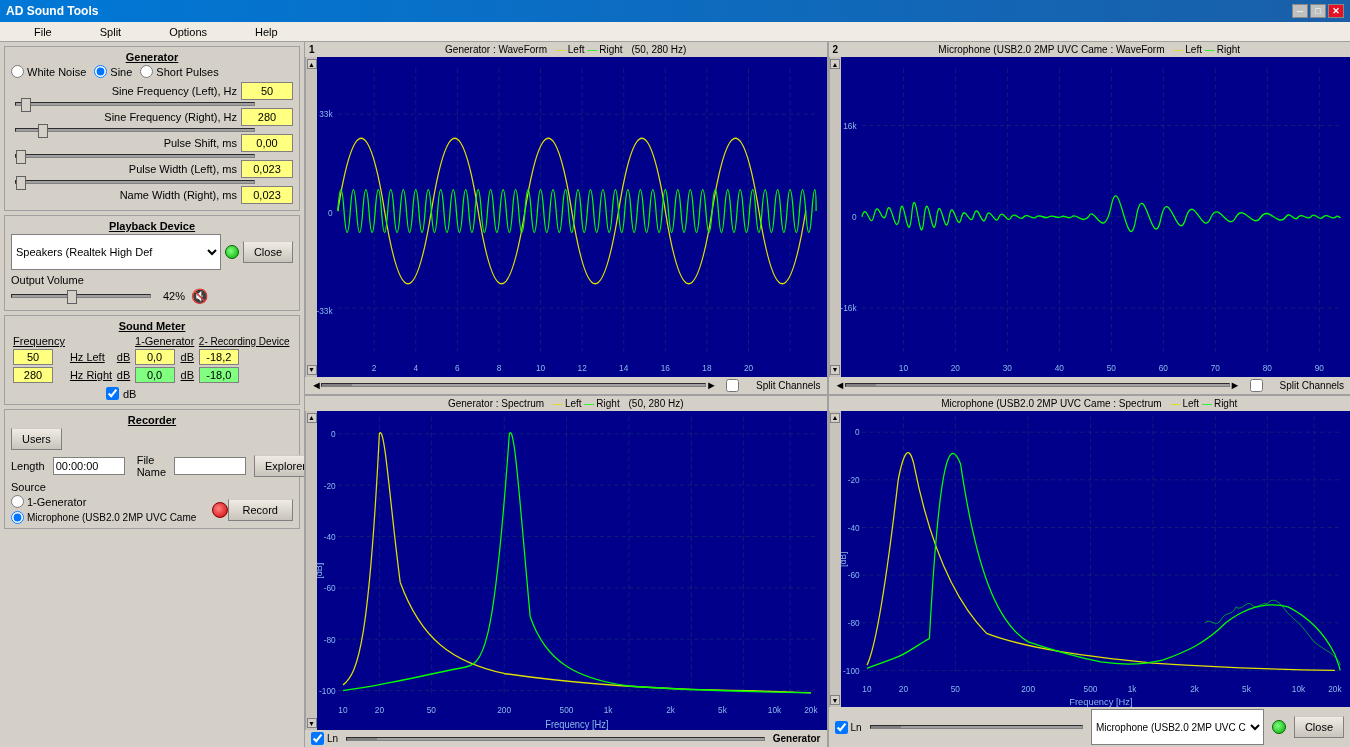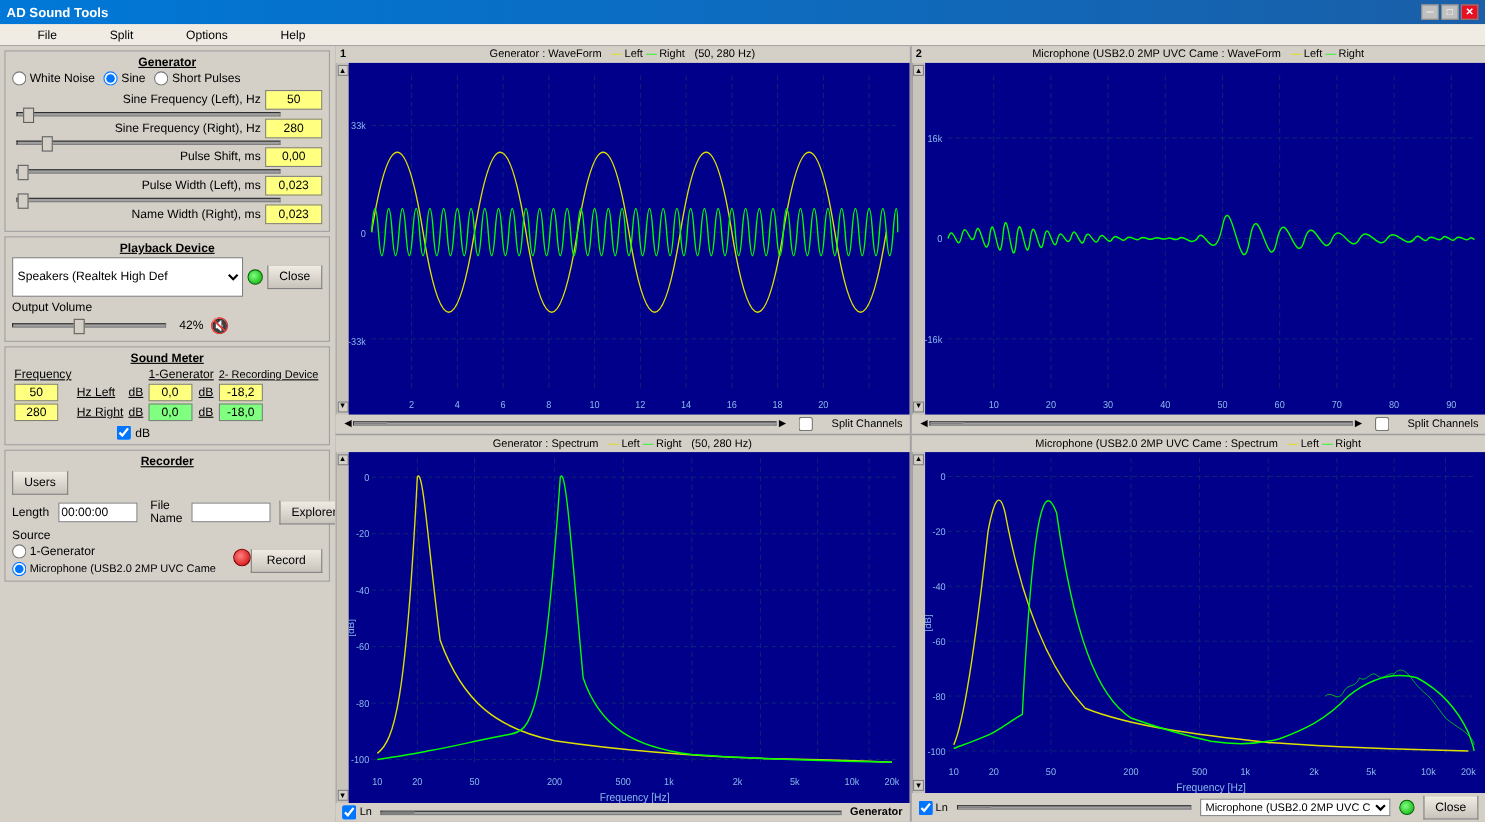--- a/index.html
+++ b/index.html
@@ -344,21 +344,21 @@
       cursor: pointer;
       font-size: 7px;
       display: flex; align-items: center; justify-content: center;
     }
     .chart-with-scroll {
       display: flex;
       flex: 1;
       overflow: hidden;
     }
     .bottom-select {
-      height: 16px;
+      height: 36px;
       font-size: 10px;
       background: white;
       border: 1px solid #808080;
     }
   </style>
 </head>
 <body>
 
 <div class="title-bar">
   <span>AD Sound Tools</span>
@@ -511,21 +511,21 @@
         <div style="display:flex;flex-direction:column;gap:3px">
           <label class="radio-label">
             <input type="radio" name="source" style=""> 
               <span>1-Generator</span>
           </label>
           <label class="radio-label">
             <input type="radio" name="source" checked="" style=""> 
               <span style="font-size:10px">Microphone (USB2.0 2MP UVC Came</span>
           </label>
         </div>
-        <div style="display:flex;gap:0">
+        <div style="display:flex;align-items:center;gap:0">
           <div class="rec-indicator"></div>
           <button class="btn record-btn">Record</button>
         </div>
       </div>
     </div>
 
   </div>
 
   <div class="charts-area">
 

